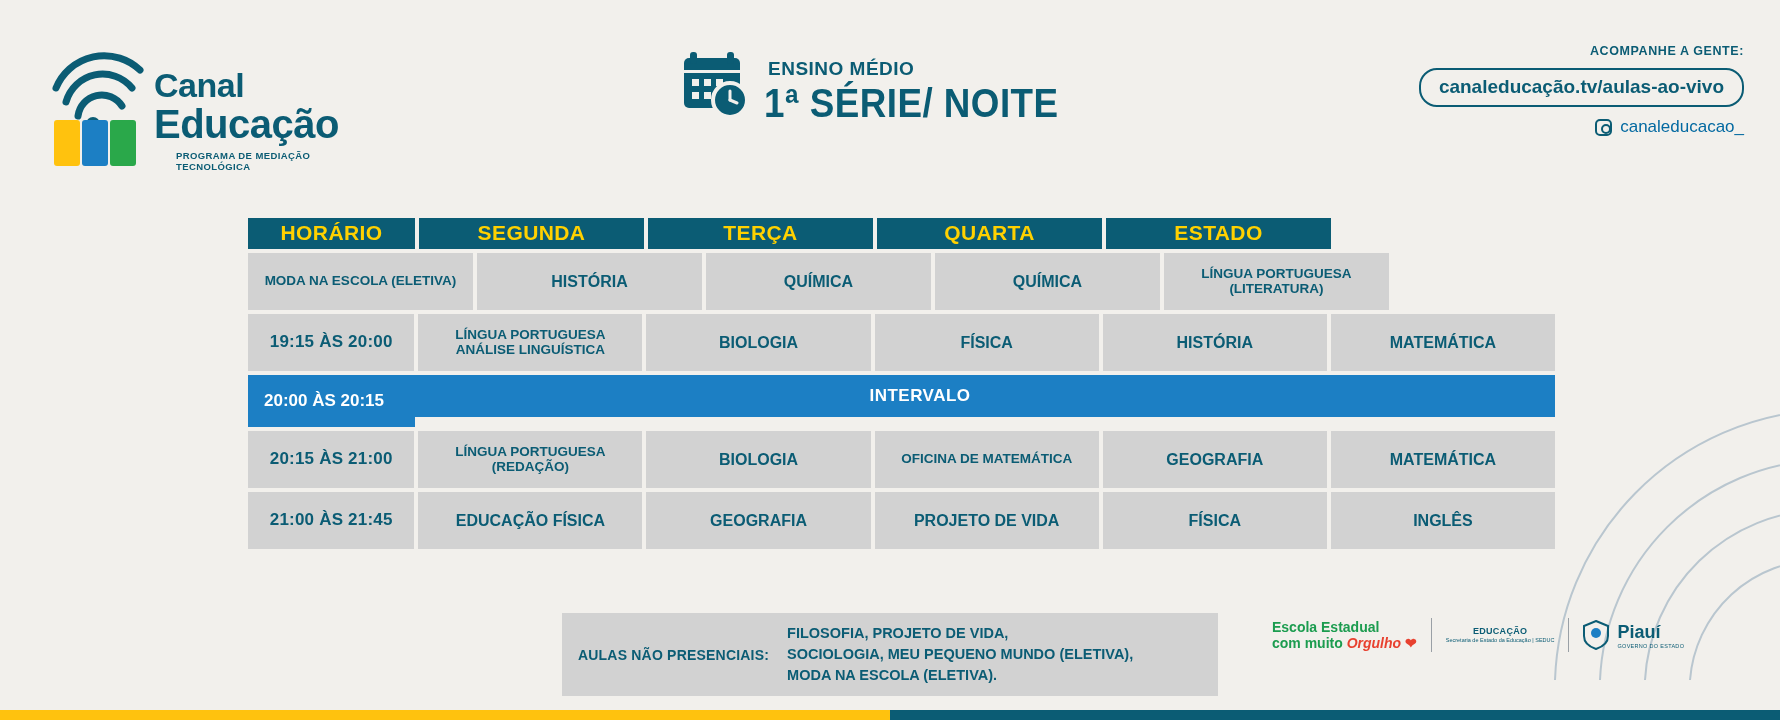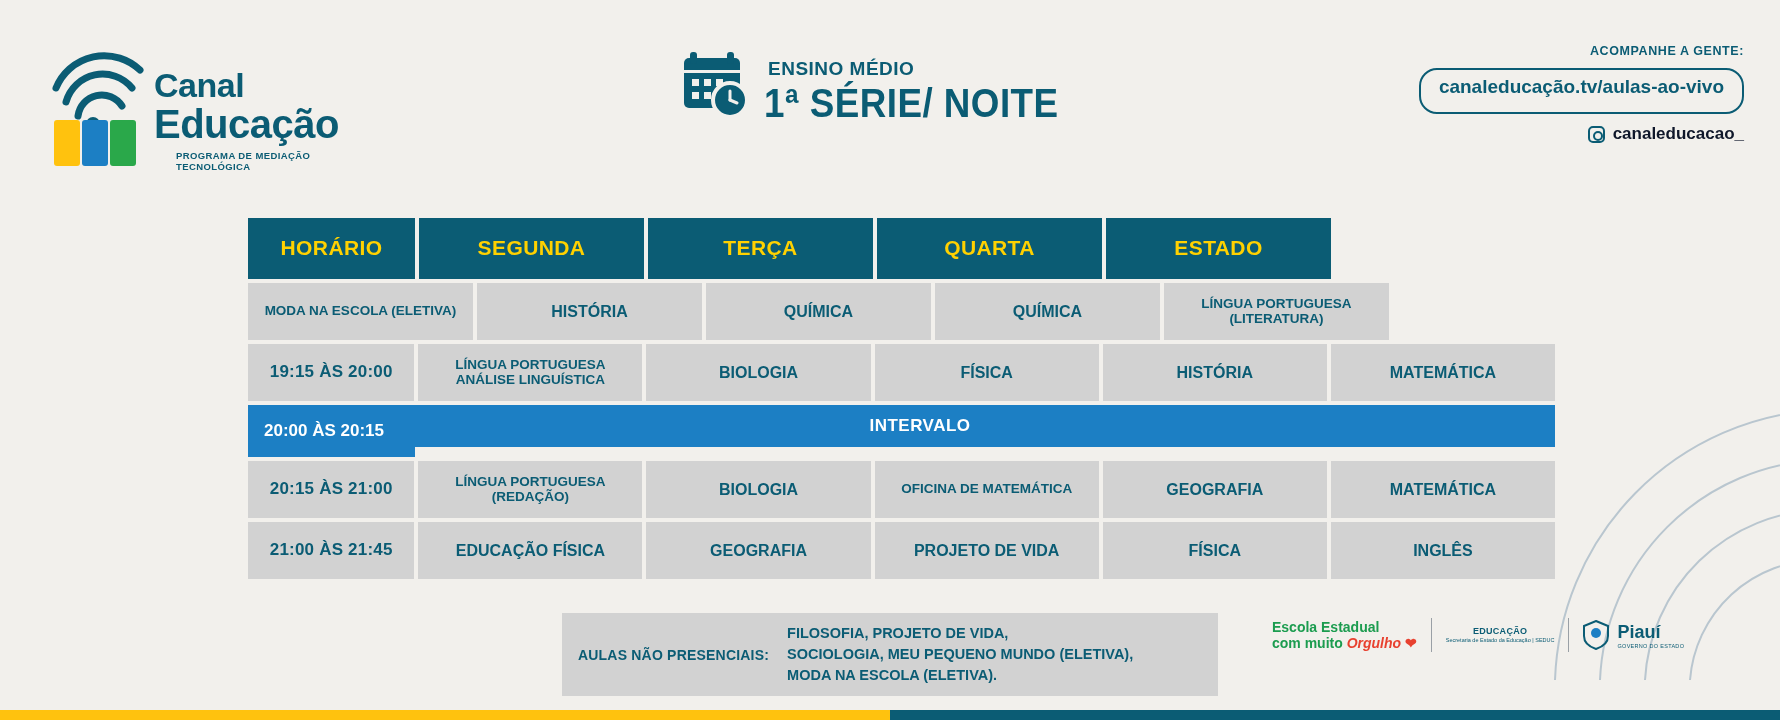--- a/index.html
+++ b/index.html
@@ -41,26 +41,26 @@
     letter-spacing: 0.5px; line-height: 1.05; margin-top: 2px;
     transform: scaleX(0.92); transform-origin: left center;
   }
 
   .follow { position: absolute; right: 36px; top: 44px; text-align: right; }
   .follow-label { font-size: 12.5px; font-weight: bold; color: #0b5c74; letter-spacing: 0.6px; }
   .follow-pill {
     margin-top: 10px;
     display: inline-block;
     border: 2px solid #0b5c74; border-radius: 18px;
-    padding: 6px 18px 14px;
+    padding: 6px 18px 7px;
     font-size: 19px; font-weight: bold; color: #0b5c74; text-align: right;
   }
   .follow-handle {
     margin-top: 10px; display: flex; justify-content: flex-end; align-items: center; gap: 8px;
-    font-size: 17px; font-weight: bold; color: #0f172a;
+    font-size: 17px; font-weight: normal; color: #0369a1;
   }
   .ig-glyph {
     width: 17px; height: 17px; border: 2px solid #0b5c74; border-radius: 5px;
     position: relative; display: inline-block;
   }
   .ig-glyph::after {
     content: ""; position: absolute; left: 3.5px; top: 3.5px;
     width: 6px; height: 6px; border: 2px solid #0b5c74; border-radius: 50%;
   }
 
@@ -69,21 +69,21 @@
   .row { display: flex; gap: 4px; margin-bottom: 4px; }
   .cell {
     background: #d2d2d2; color: #0b5c74;
     display: flex; align-items: center; justify-content: center; text-align: center;
     font-weight: bold; line-height: 1.08; padding: 4px 6px;
   }
   .c-time   { width: 167px; height: 57px; font-size: 17px; letter-spacing: 0.2px; }
   .c-sub    { width: 225px; height: 57px; font-size: 16px; }
   .c-sub.small { font-size: 13.5px; }
   .head .cell {
-    background: #0b5c74; color: #ffd100; height: 61px; font-size: 21px; letter-spacing: 0.4px;
+    background: #0b5c74; color: #ffd100; height: 31px; font-size: 21px; letter-spacing: 0.4px;
   }
   .head .c-time { width: 167px; }
   .head .c-sub { width: 225px; }
   .break-row { display: flex; margin-bottom: 4px; }
   .break-time {
     background: #1c7fc4; color: #ffffff; width: 167px; height: 52px;
     display: flex; align-items: center; padding-left: 16px;
     font-size: 17px; font-weight: bold;
   }
   .break-label {

